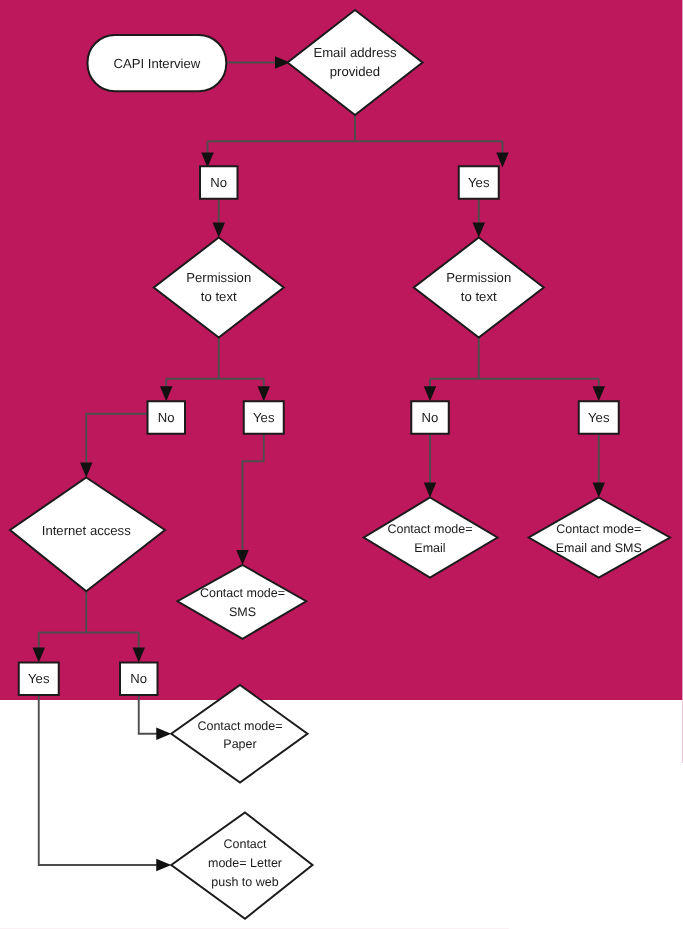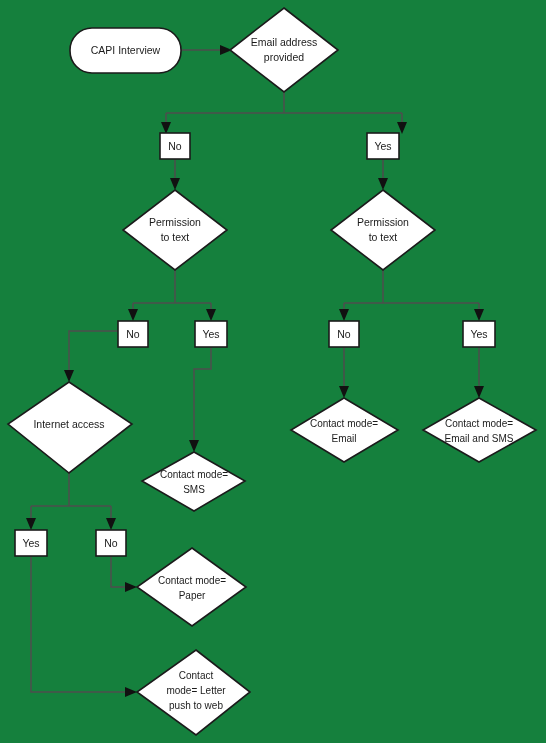--- a/index.html
+++ b/index.html
@@ -9,22 +9,22 @@
   }
   body {
     width: 546px;
     height: 743px;
     overflow: hidden;
     font-family: "Liberation Sans", sans-serif;
   }
   #flowchart-root {
     position: relative;
     width: 546px;
-    height: 743px;
-    background: #15803d;
+    height: 560px;
+    background: #be185d;
   }
   svg#flow-svg {
     display: block;
     width: 546px;
     height: 743px;
   }
   .node-shape {
     stroke: #1b1b1b;
     stroke-width: 1.6;
     fill: #ffffff;

